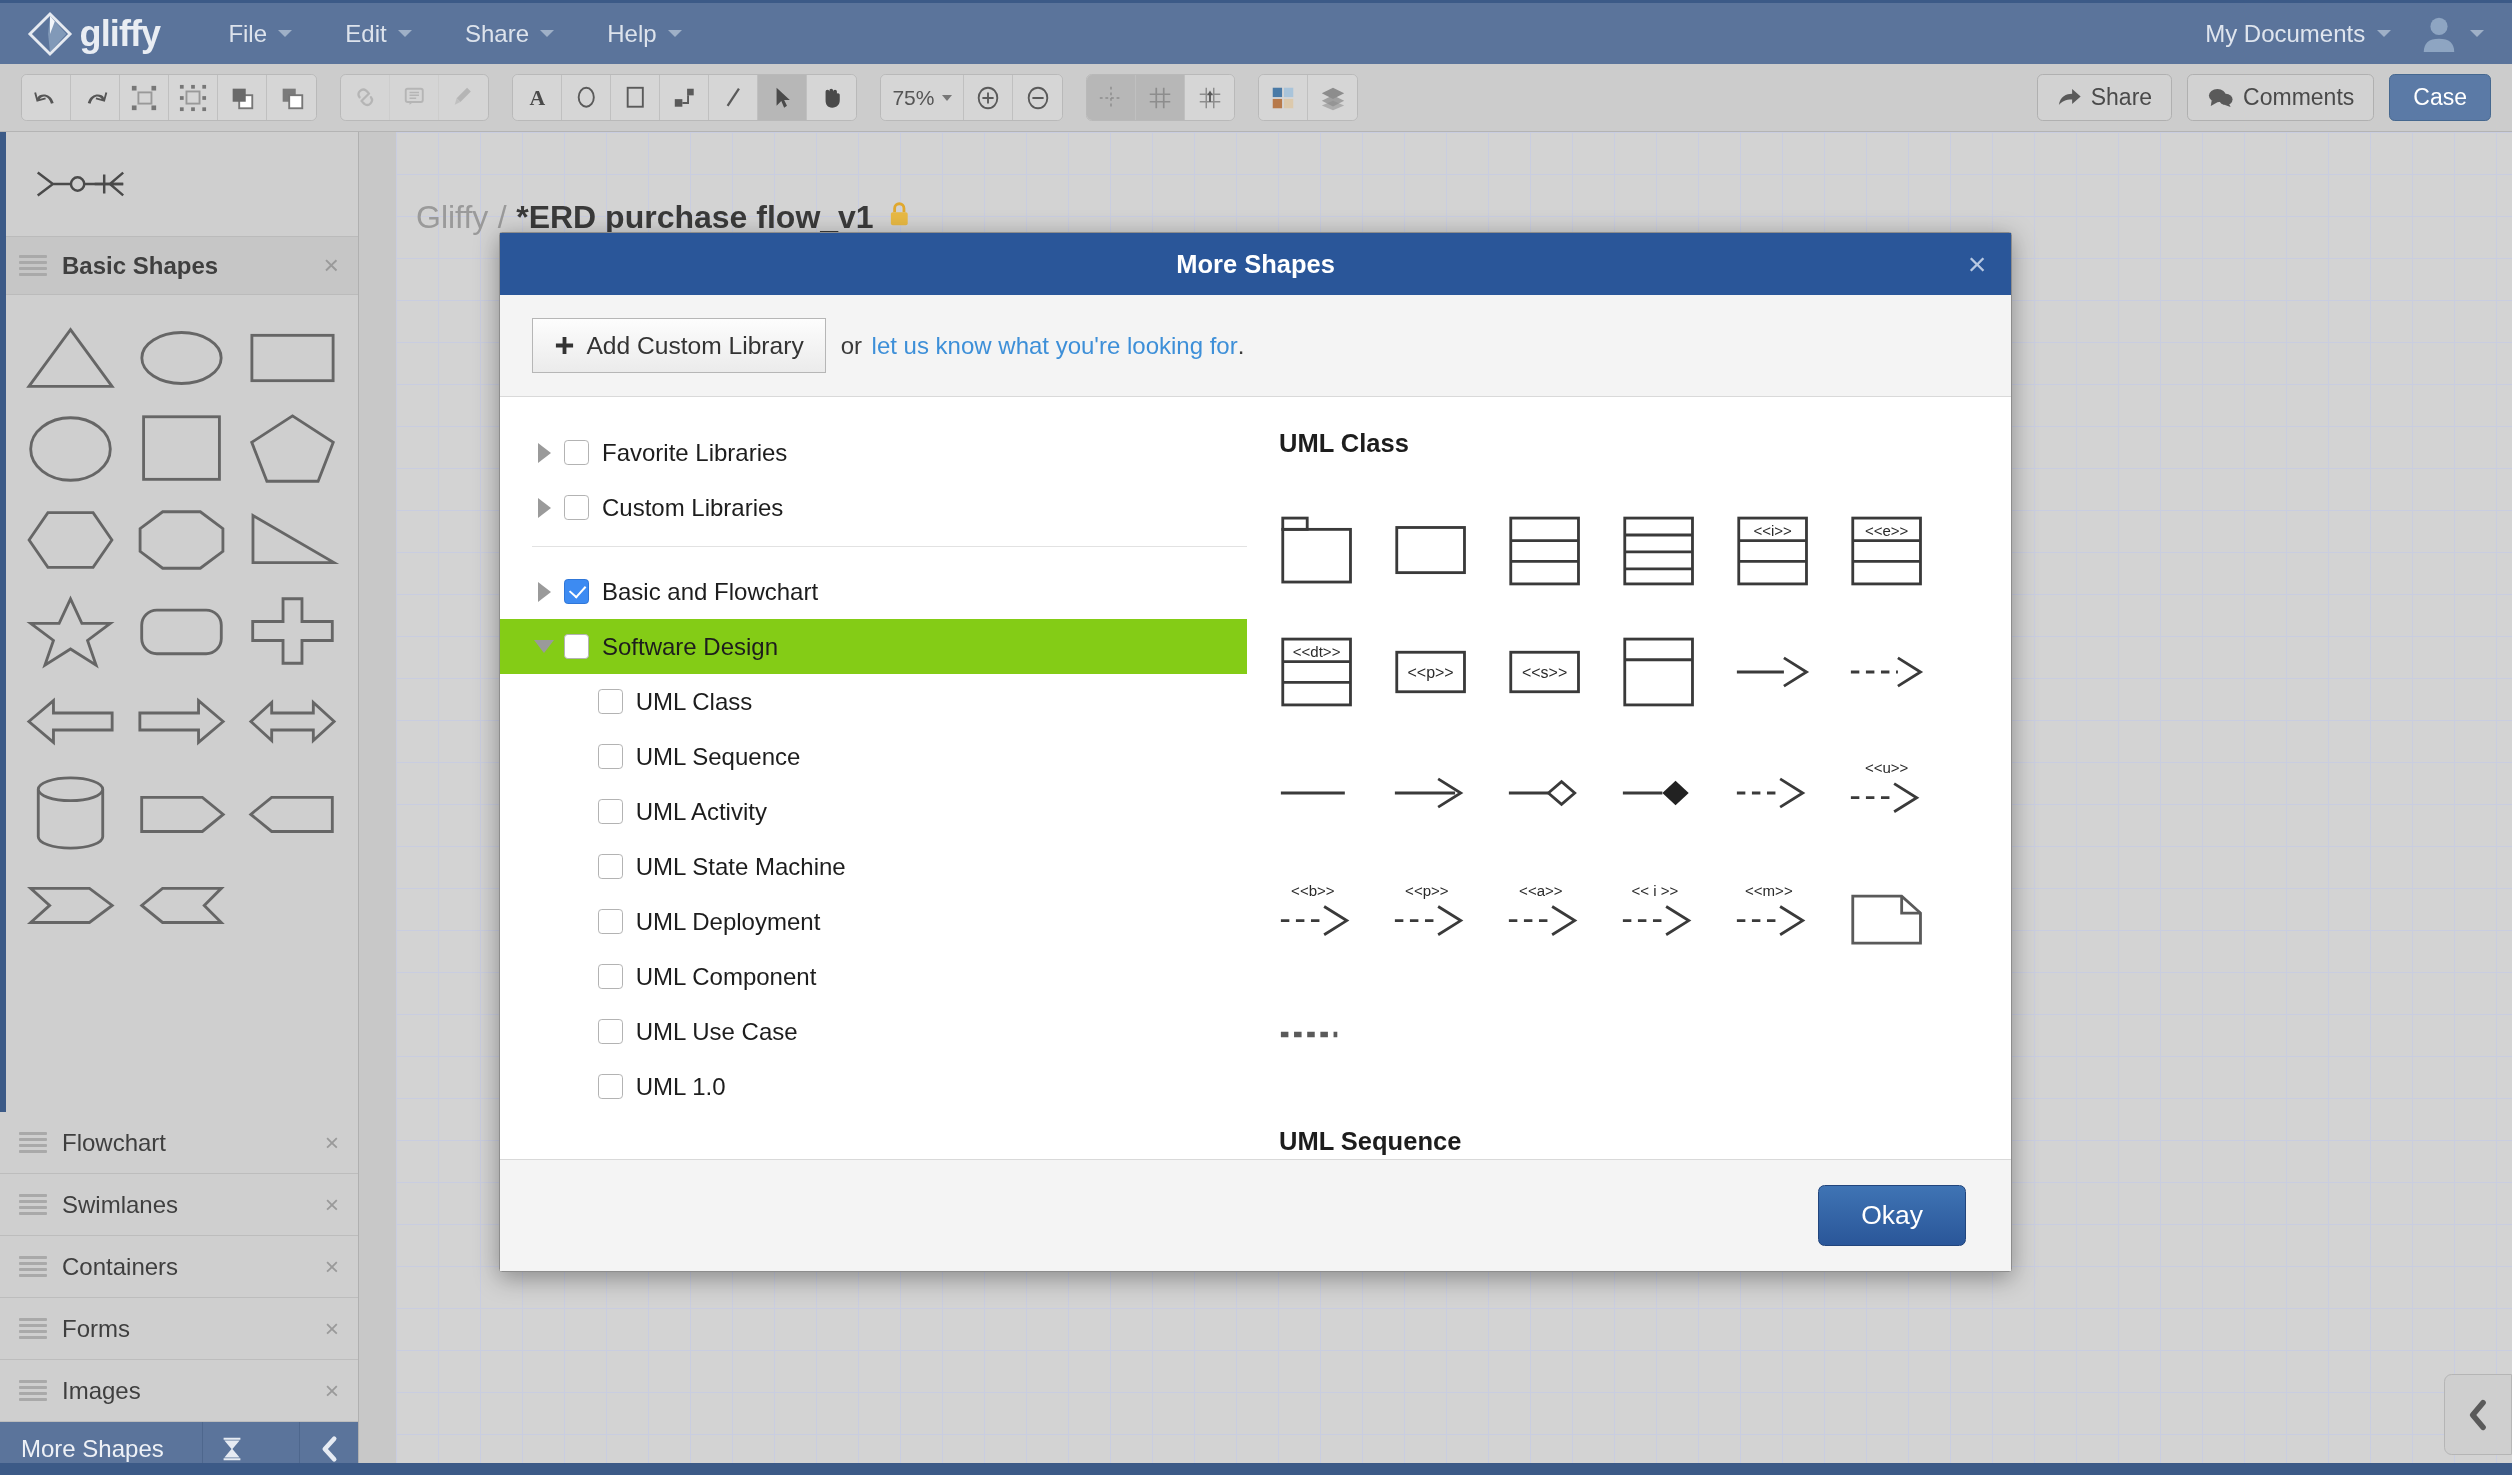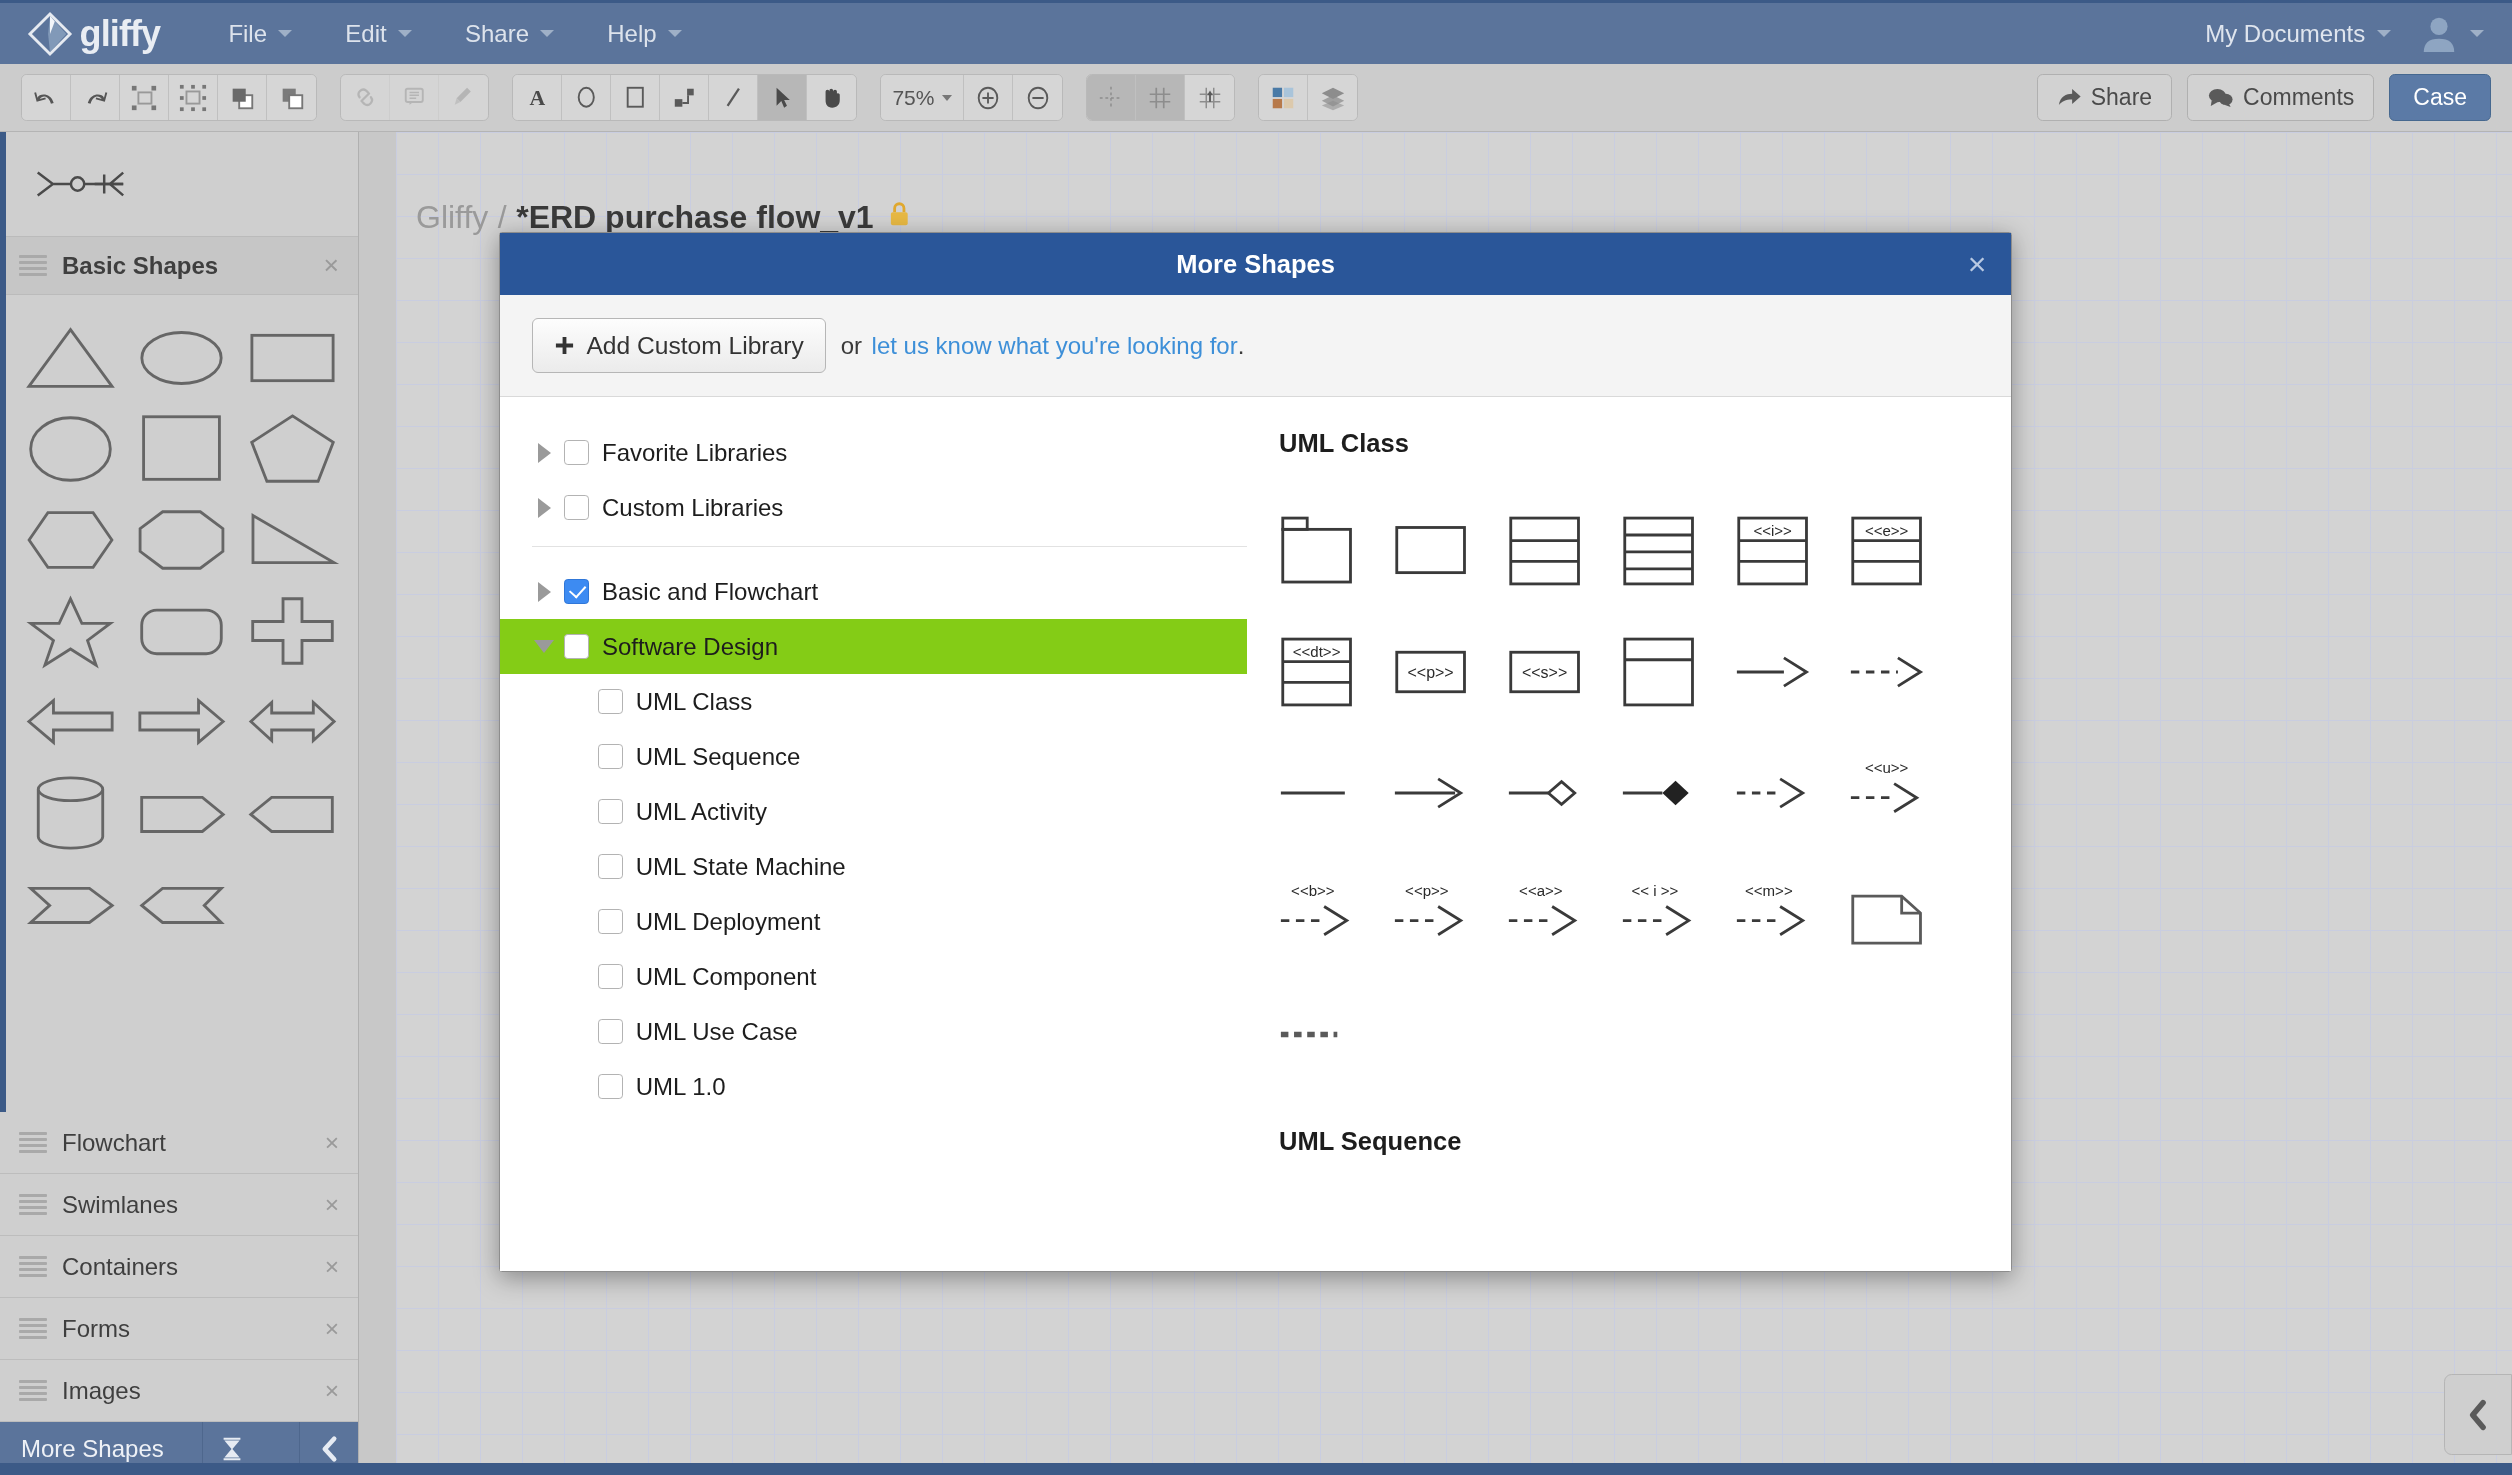--- a/index.html
+++ b/index.html
@@ -144,21 +144,21 @@
   }
   .modal-title { color:#ffffff; font-size:25.5px; font-weight:bold; }
   .modal-close { position:absolute; right:24.6px; top:50%; transform:translateY(-50%);
     color:#b9c9e2; font-size:32px; line-height:1; cursor:default; }
   .modal-sub {
     height:102px; background:#f4f4f4; border-bottom:0.9px solid #d9d9d9;
     display:flex; align-items:center; padding:0 32px; flex:0 0 auto;
   }
   .add-lib-btn {
     height:55px; padding:0 21px; display:flex; align-items:center; gap:11.4px;
-    background:linear-gradient(#fdfdfd,#ebebeb); border:0.9px solid #b6b6b6; border-radius:6px;
+    background:linear-gradient(#fdfdfd,#ebebeb); border:0.9px solid #b6b6b6; border-radius:0;
     font-size:24.6px; color:#333; font-weight:normal; cursor:default;
   }
   .sub-or { font-size:24px; color:#3a3a3a; margin-left:15px; }
   .sub-link { font-size:24px; color:#3d8fd8; margin-left:9.5px; cursor:default; }
   .sub-dot { font-size:24px; color:#3a3a3a; }
   .modal-body { flex:1 1 auto; display:flex; min-height:0; background:#fff; }
   .tree-pane { width:747px; border-right:0; padding:28px 0 0 0; overflow:hidden; position:relative; }
   .tree-row { height:55px; display:flex; align-items:center; padding-left:32px; }
   .tree-row.selected { background:#84cc16; }
   .tw {
@@ -909,14 +909,19 @@
           <svg width="79" height="57" viewBox="0 0 84 60">
             <path d="M2 30 H62" stroke="#5a5a5a" stroke-width="6" stroke-dasharray="8 6"></path>
             </svg>
           </div>
       </div>
 
       <div class="pv-heading2">UML Sequence</div>
     </div>
   </div>
 
+  <div class="modal-foot">
+    <div class="okay-btn">
+      <span>Okay</span>
+    </div>
+  </div>
 </div>
 
 
 </body></html>

